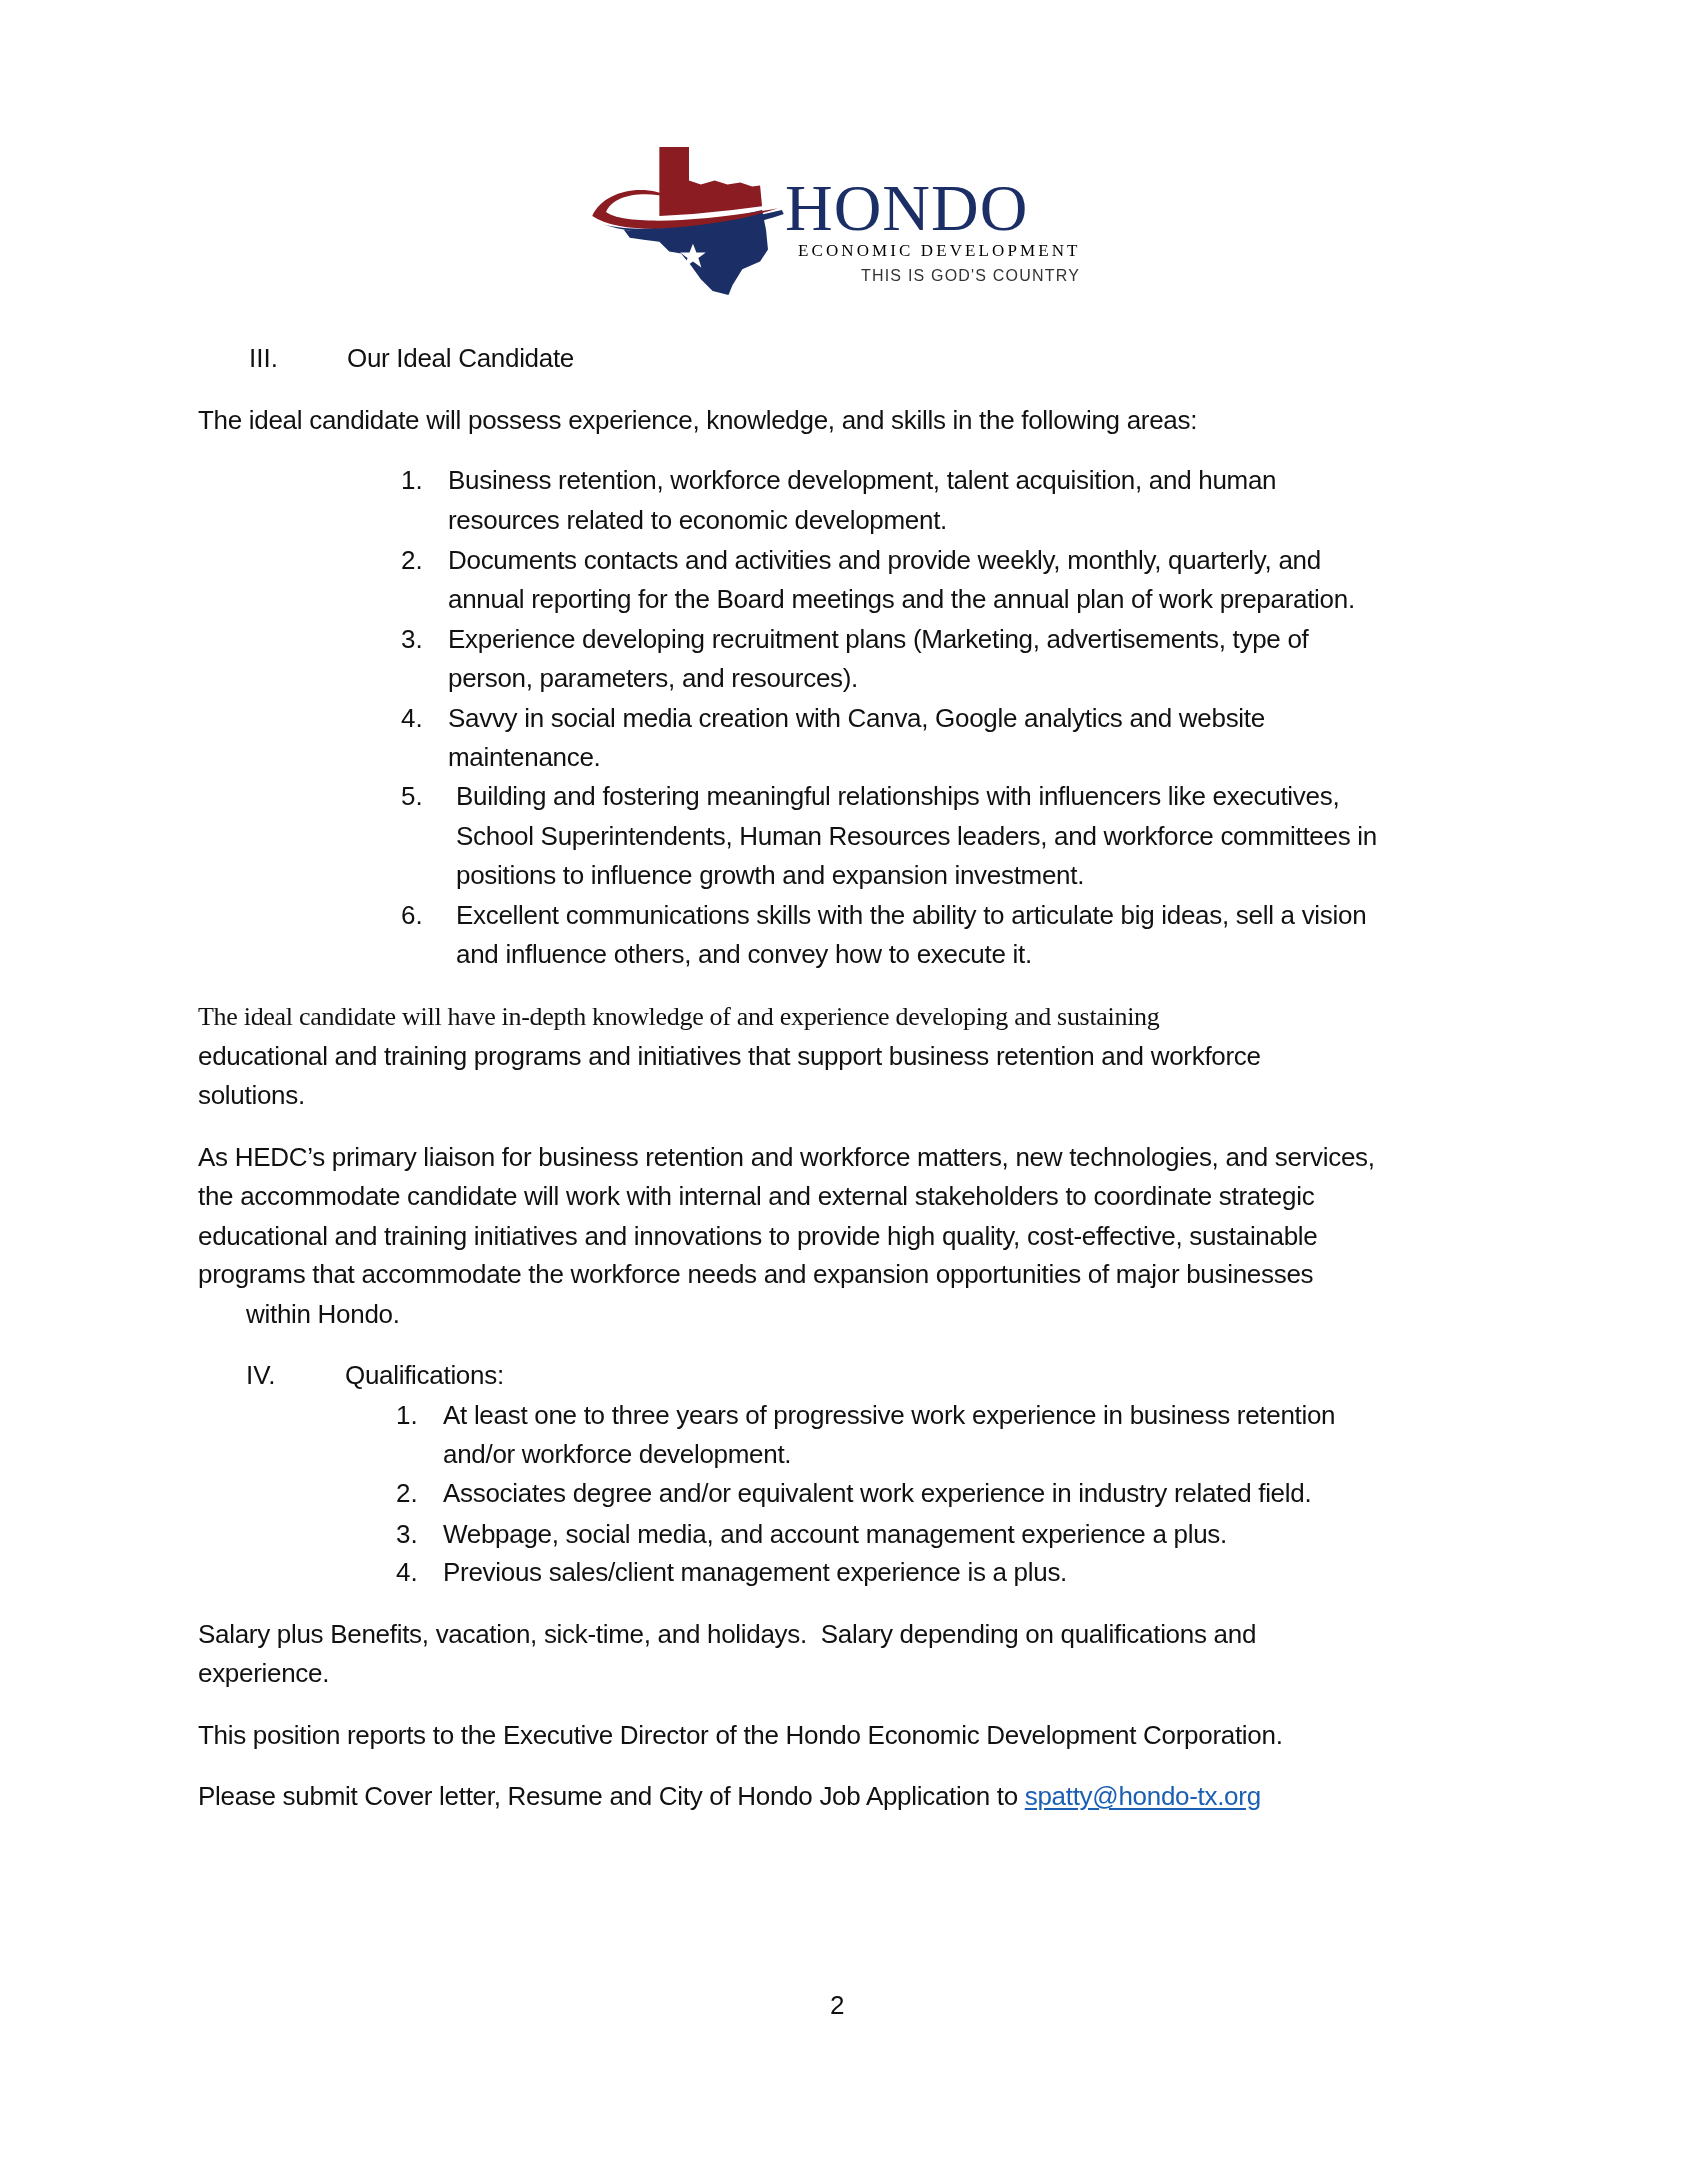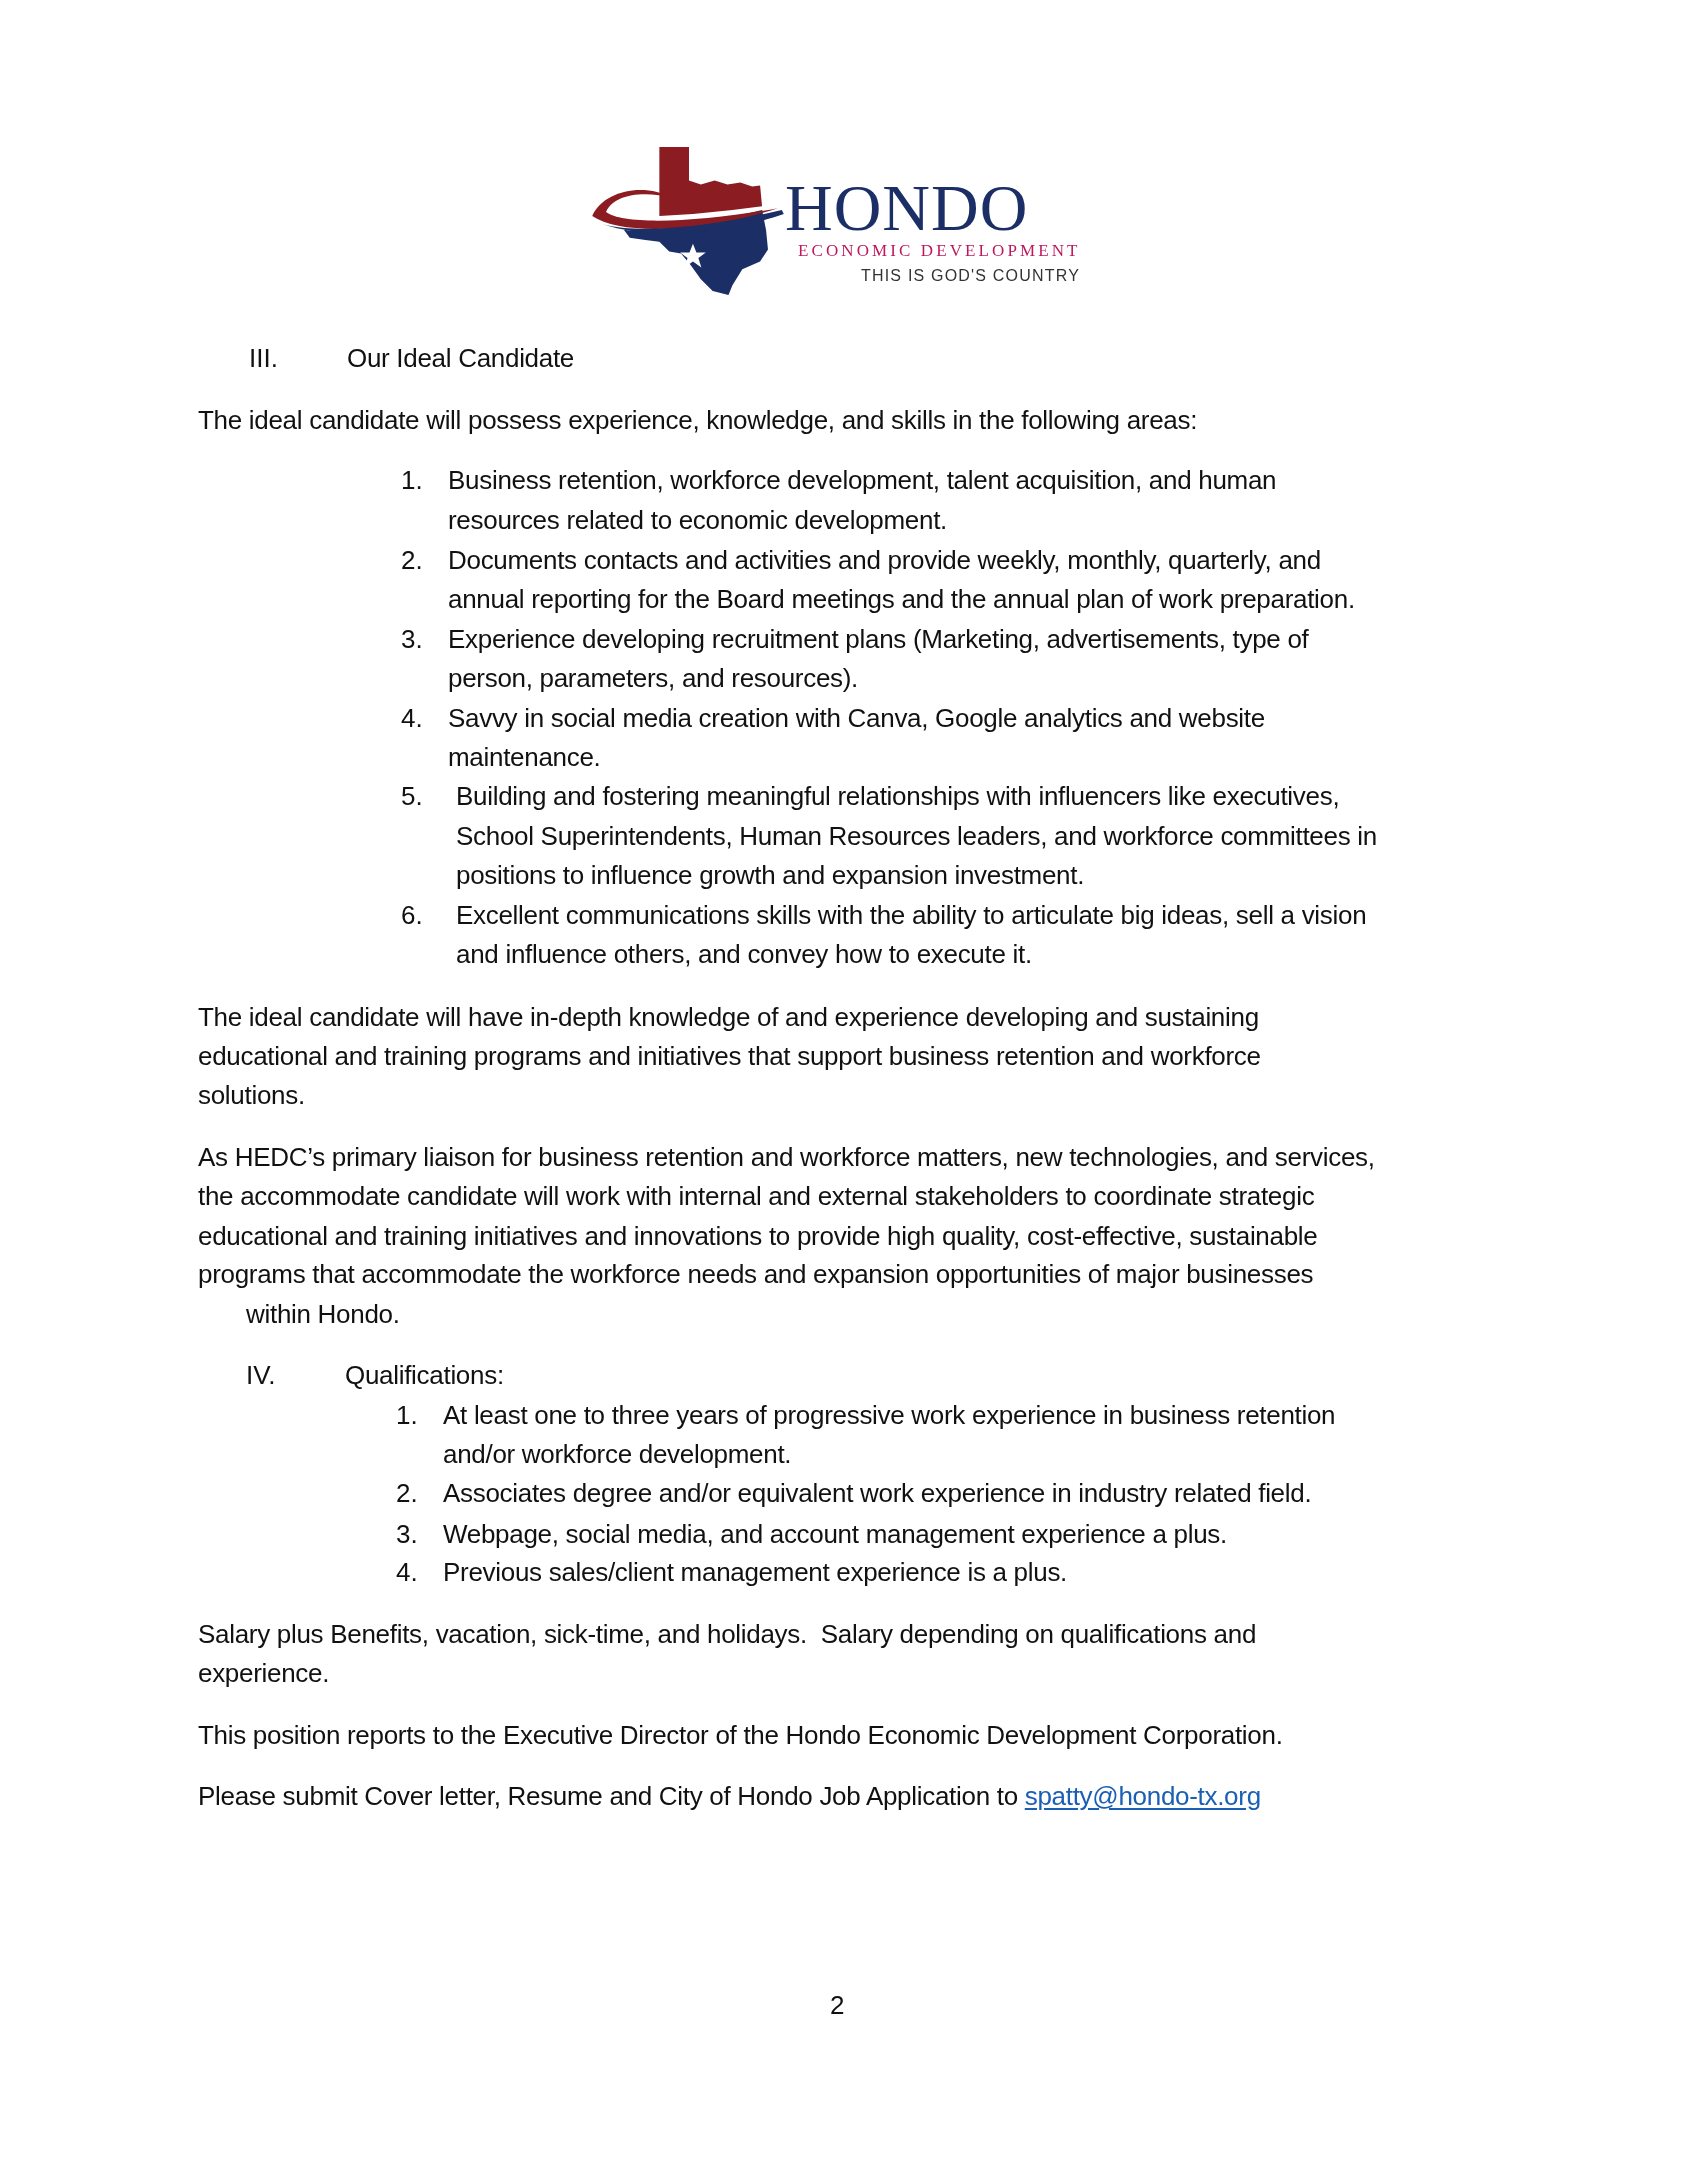--- a/index.html
+++ b/index.html
@@ -47,21 +47,21 @@
       letter-spacing: 1px;
       white-space: nowrap;
     }
     .logo-subtitle {
       position: absolute;
       left: 214px;
       top: 103px;
       font-family: "Liberation Serif", "DejaVu Serif", serif;
       font-size: 17px;
       line-height: 1;
-      color: #be185d;
+      color: #000000;
       letter-spacing: 3.1px;
       white-space: nowrap;
     }
     .logo-tagline {
       position: absolute;
       left: 277px;
       top: 129px;
       font-family: "Liberation Sans", "DejaVu Sans", sans-serif;
       font-size: 16px;
       line-height: 1;
@@ -158,21 +158,21 @@
       <div class="line" style="left:456px; top:855px;">positions to influence growth and expansion investment.</div>
     </div>
     <div>
       <div class="num" style="left:401px; top:895px;">6.</div>
       <div class="line" style="left:456px; top:895px;">Excellent communications skills with the ability to articulate big ideas, sell a vision</div>
       <div class="line" style="left:456px; top:934px;">and influence others, and convey how to execute it.</div>
     </div>
   </div>
 
   <div>
-    <div class="line" style="left:198px; top:997px;">The ideal candidate will have in-depth knowledge of and experience developing and sustaining</div>
+    <div class="line" style="left:198px; top:997px;font-family:Liberation Serif, serif;">The ideal candidate will have in-depth knowledge of and experience developing and sustaining</div>
     <div class="line" style="left:198px; top:1036px;">educational and training programs and initiatives that support business retention and workforce</div>
     <div class="line" style="left:198px; top:1075px;">solutions.</div>
   </div>
 
   <div>
     <div class="line" style="left:198px; top:1137px;">As HEDC’s primary liaison for business retention and workforce matters, new technologies, and services,</div>
     <div class="line" style="left:198px; top:1176px;">the accommodate candidate will work with internal and external stakeholders to coordinate strategic</div>
     <div class="line" style="left:198px; top:1216px;">educational and training initiatives and innovations to provide high quality, cost-effective, sustainable</div>
     <div class="line" style="left:198px; top:1254px;">programs that accommodate the workforce needs and expansion opportunities of major businesses</div>
     <div class="line" style="left:198px; top:1294px;margin-left:48px;">within Hondo.</div>

